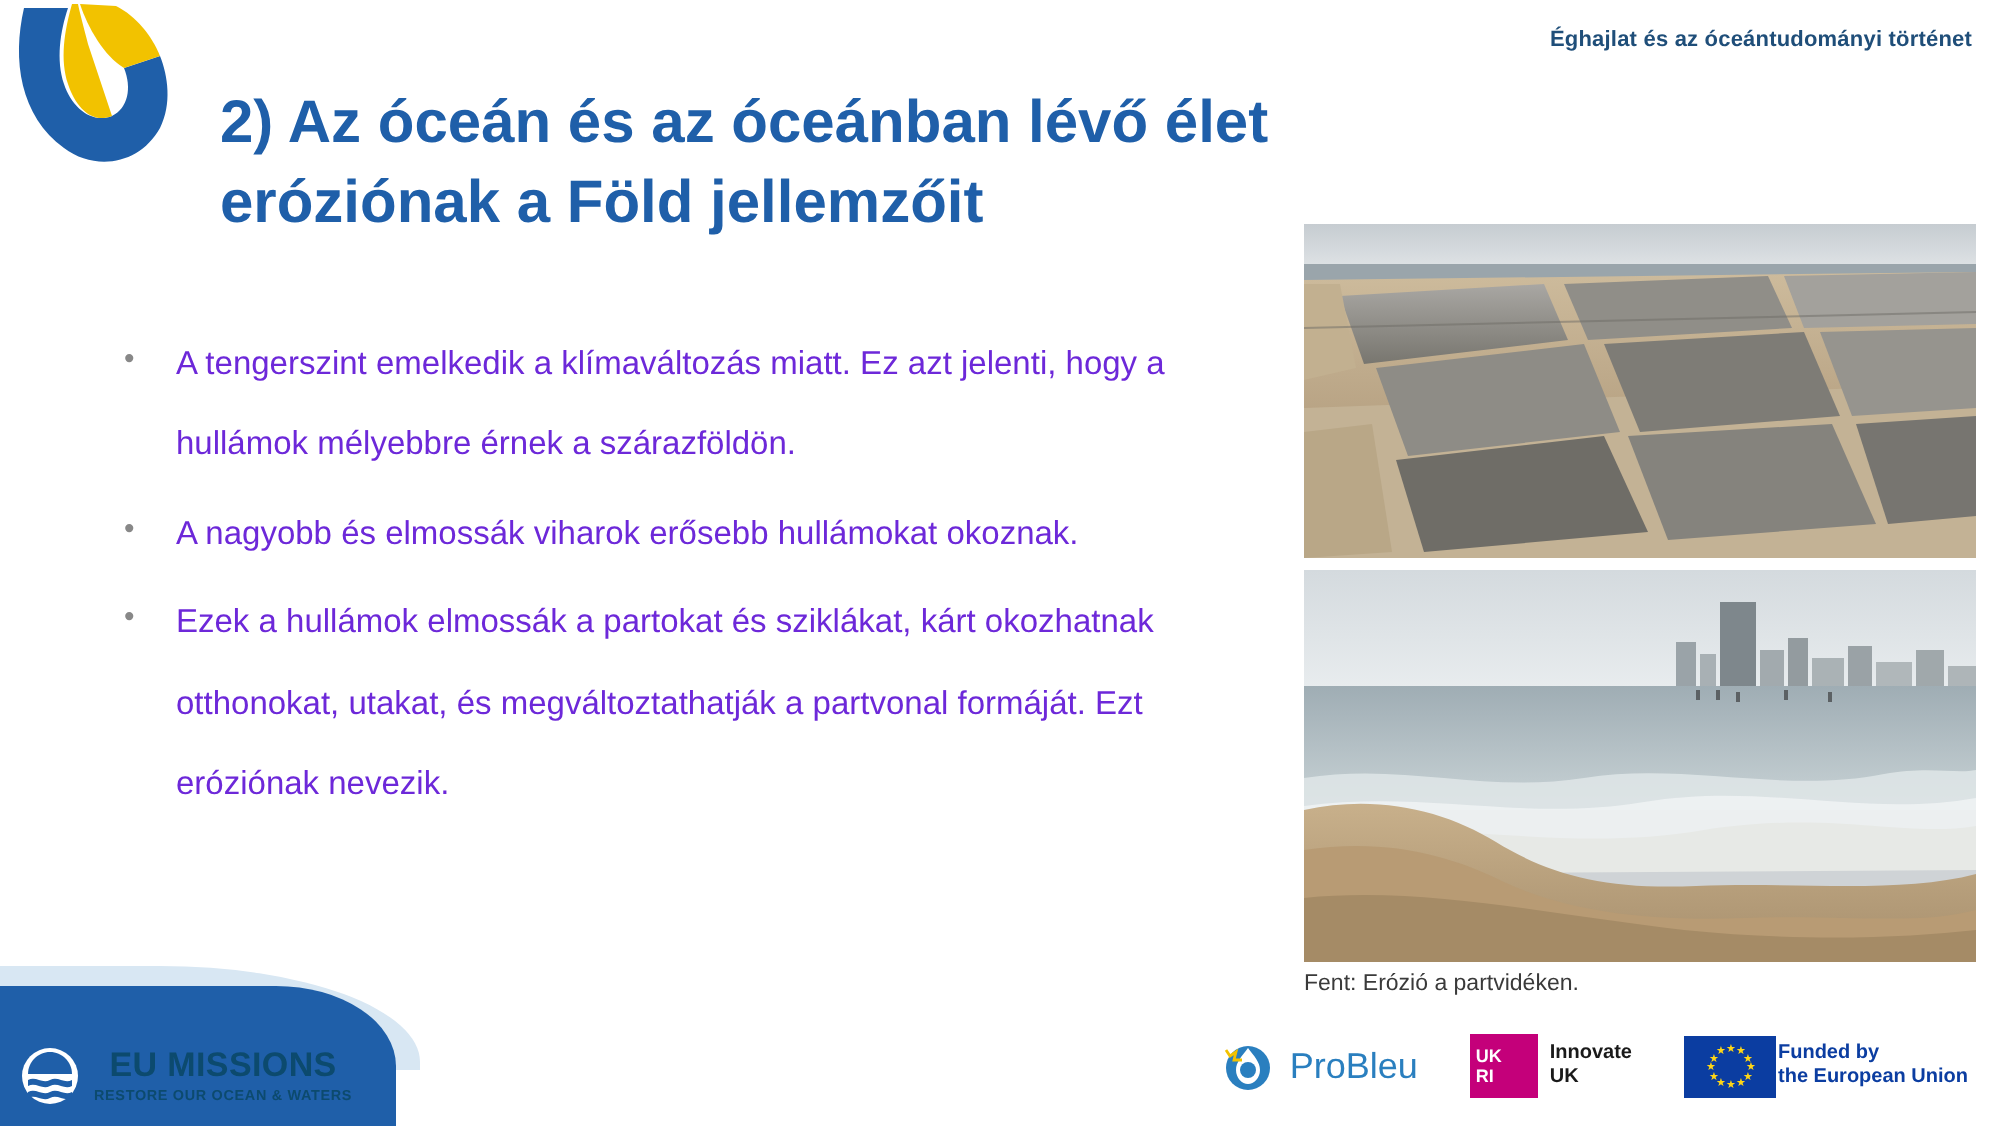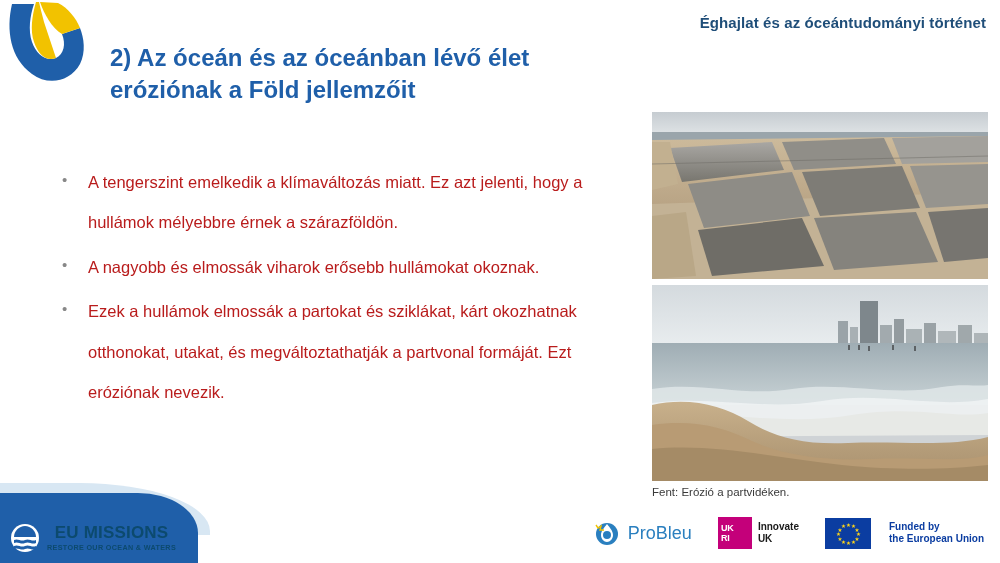--- a/index.html
+++ b/index.html
@@ -23,33 +23,33 @@
     width: 118px;
     height: 108px;
     overflow: hidden;
   }
 
   
   .header-text {
     position: absolute;
     right: 14px;
     top: 14px;
-    font-size: 15px;
+    font-size: 11px;
     font-weight: bold;
     color: #1f4e79;
     letter-spacing: 0.1px;
   }
 
   
   .slide-title {
     position: absolute;
     left: 110px;
     top: 42px;
     width: 760px;
-    font-size: 24px;
+    font-size: 30px;
     line-height: 1.33;
     font-weight: bold;
     color: #1f5fa9;
   }
 
   
   .bullets {
     position: absolute;
     left: 62px;
     top: 162px;
@@ -65,21 +65,21 @@
     width: 26px;
     color: #888888;
     font-size: 15px;
     line-height: 2.45;
     text-align: left;
   }
   .bullet-text {
     flex: 1 1 auto;
     font-size: 16.5px;
     line-height: 2.45;
-    color: #b91c1c;
+    color: #6d28d9;
   }
 
   
   .photo {
     position: absolute;
     overflow: hidden;
     background: #cfd3d6;
   }
   #photo-top {
     left: 652px;
@@ -200,21 +200,21 @@
   }
   .innovate {
     line-height: 1.2;
     color: #1a1a1a;
     font-size: 10px;
     font-weight: bold;
   }
   .eu-funded {
     display: flex;
     align-items: center;
-    gap: 18px;
+    gap: 1px;
   }
   .eu-flag {
     width: 46px;
     height: 31px;
     background: #0b3da1;
     position: relative;
   }
   .eu-flag .star {
     position: absolute;
     color: #ffd617;

